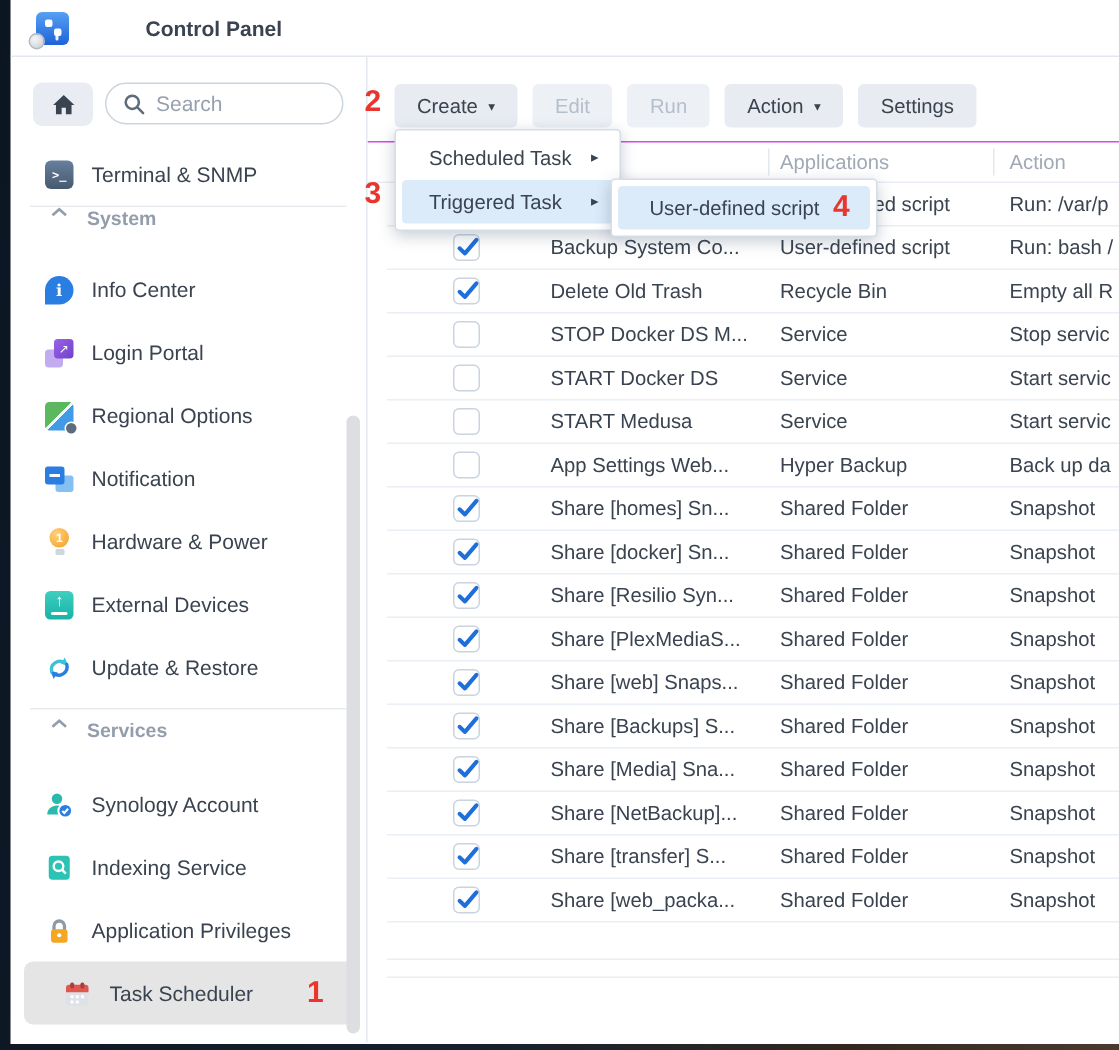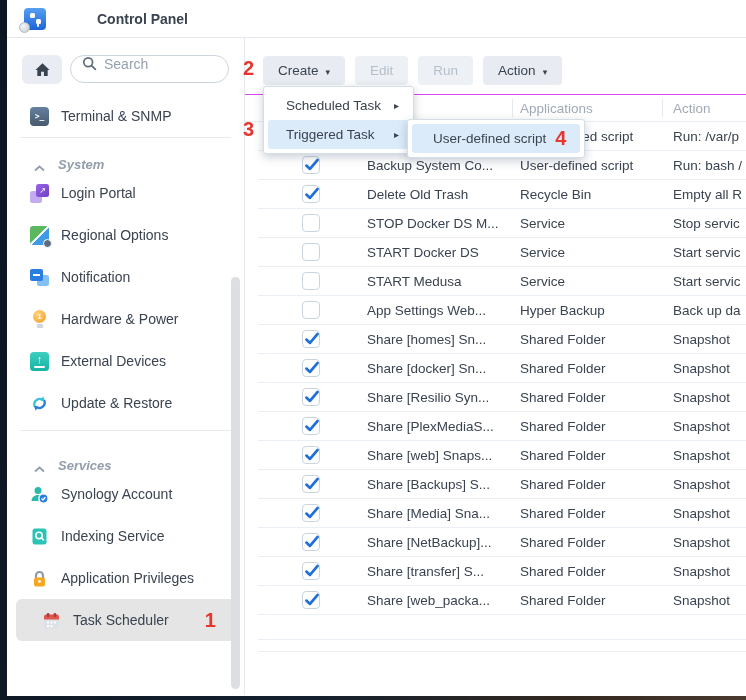--- a/index.html
+++ b/index.html
@@ -18,27 +18,27 @@
   .cp-icon .knob { position:absolute; left:-5px; bottom:-3px; width:11px; height:11px; border-radius:50%;
     background:radial-gradient(circle at 35% 35%,#f4f6f8,#c6cbd1); border:1px solid #b4bac1; }
   .wtitle { font-size:14px; font-weight:bold; color:#3a4350;margin-left:41px; }
 
   .bodyrow { display:flex; height:657px; }
 
   
   .sidebar { width:238px; min-width:238px; border-right:1px solid #e3e8ee; position:relative; padding-top:17px; }
   .sidebar-top { display:flex; gap:8px; padding-left:15px; height:29px; margin-bottom:11px; }
   .home-btn { width:40px; height:29px; background:#e9edf3; border:none; border-radius:6px; display:flex; align-items:center; justify-content:center; cursor:pointer; }
-  .searchbox { width:159px; height:28px; border:1px solid #ccd5df; border-radius:14px; display:flex; align-items:flex-start; gap:7px; padding-left:11px; background:#fff; }
+  .searchbox { width:159px; height:28px; border:1px solid #ccd5df; border-radius:14px; display:flex; align-items:center; gap:7px; padding-left:11px; background:#fff; }
   .searchbox .ph { color:#96a1af; font-size:14px; }
   .side-item { height:42px; display:flex; align-items:center; gap:12px; padding-left:23px; font-size:14px; color:#3a4350; cursor:pointer; }
   .side-item.selected { background:#e5e5e5; border-radius:6px; margin:0 6px 0 9px; padding-left:26px; }
   .side-divider { border-top:1px solid #e7ebf0; margin:0 13px; }
   .side-divider.m2 { margin-top:6px; margin-bottom:6px; }
-  .side-section { height:34px; display:flex; align-items:flex-end; gap:13px; padding-left:27px; color:#939eac; font-size:13px; font-weight:bold; cursor:pointer;font-style:italic; }
+  .side-section { height:34px; display:flex; align-items:flex-start; gap:13px; padding-left:27px; color:#939eac; font-size:13px; font-weight:bold; cursor:pointer; }
   .sec2 { height:36px; }
   .si { width:19px; height:19px; flex:none; position:relative; display:flex; align-items:center; justify-content:center; }
   .ic-term { background:linear-gradient(180deg,#66809e,#47596f); border-radius:4px; }
   .ic-term::after { content:">_"; color:#fff; font:bold 8px "DejaVu Sans Mono",monospace; }
   .ic-info { background:#2a7de1; border-radius:50% 50% 50% 0; }
   .ic-info::after { content:"i"; color:#fff; font:bold 11px "DejaVu Serif",serif; }
   .ic-login::before { content:""; position:absolute; left:0; bottom:0; width:12px; height:12px; background:#c3abef; border-radius:2.5px; }
   .ic-login::after { content:"\2197"; position:absolute; right:0; top:0; width:13px; height:13px; background:linear-gradient(135deg,#9a63e8,#6f42c8); border-radius:2.5px; color:#fff; font-size:8px; line-height:13px; text-align:center; }
   .ic-region { background:linear-gradient(135deg,#5cb85f 47%,#eef6ff 47%,#eef6ff 53%,#3f9be8 53%); border-radius:3px; }
   .ic-region .clk { position:absolute; right:-3px; bottom:-3px; width:9px; height:9px; border-radius:50%; background:#5d6d7f; border:1px solid #fff; }
@@ -126,20 +126,24 @@
         <div class="side-divider"></div>
 
         <div class="side-section">
           <svg width="11" height="7" viewBox="0 0 11 7">
               <path d="M1 5.5L5.5 1.5 10 5.5" stroke="#939eac" stroke-width="1.8" fill="none"></path>
             </svg>
           <span class="label">System</span>
         </div>
 
         <div class="side-item">
+          <span class="si ic-info"></span>
+          <span class="label">Info Center</span>
+        </div>
+        <div class="side-item">
           <span class="si ic-login"></span>
           <span class="label">Login Portal</span>
         </div>
         <div class="side-item">
           <span class="si ic-region">
               <span class="clk"></span>
             </span>
           <span class="label">Regional Options</span>
         </div>
         <div class="side-item">
@@ -241,20 +245,23 @@
           <button class="tbtn disabled">
               <span>Edit</span>
             </button>
           <button class="tbtn disabled">
               <span>Run</span>
             </button>
           <button class="tbtn">
             <span>Action</span>
               <span class="caret">▾</span>
           </button>
+          <button class="tbtn">
+              <span>Settings</span>
+            </button>
         </div>
 
         <div class="grid-header">
           <span class="vsep v1"></span>
           <span class="vsep v2"></span>
           <span class="hcell hc-app">Applications</span>
           <span class="hcell hc-act">Action</span>
         </div>
 
         <div class="rows">

